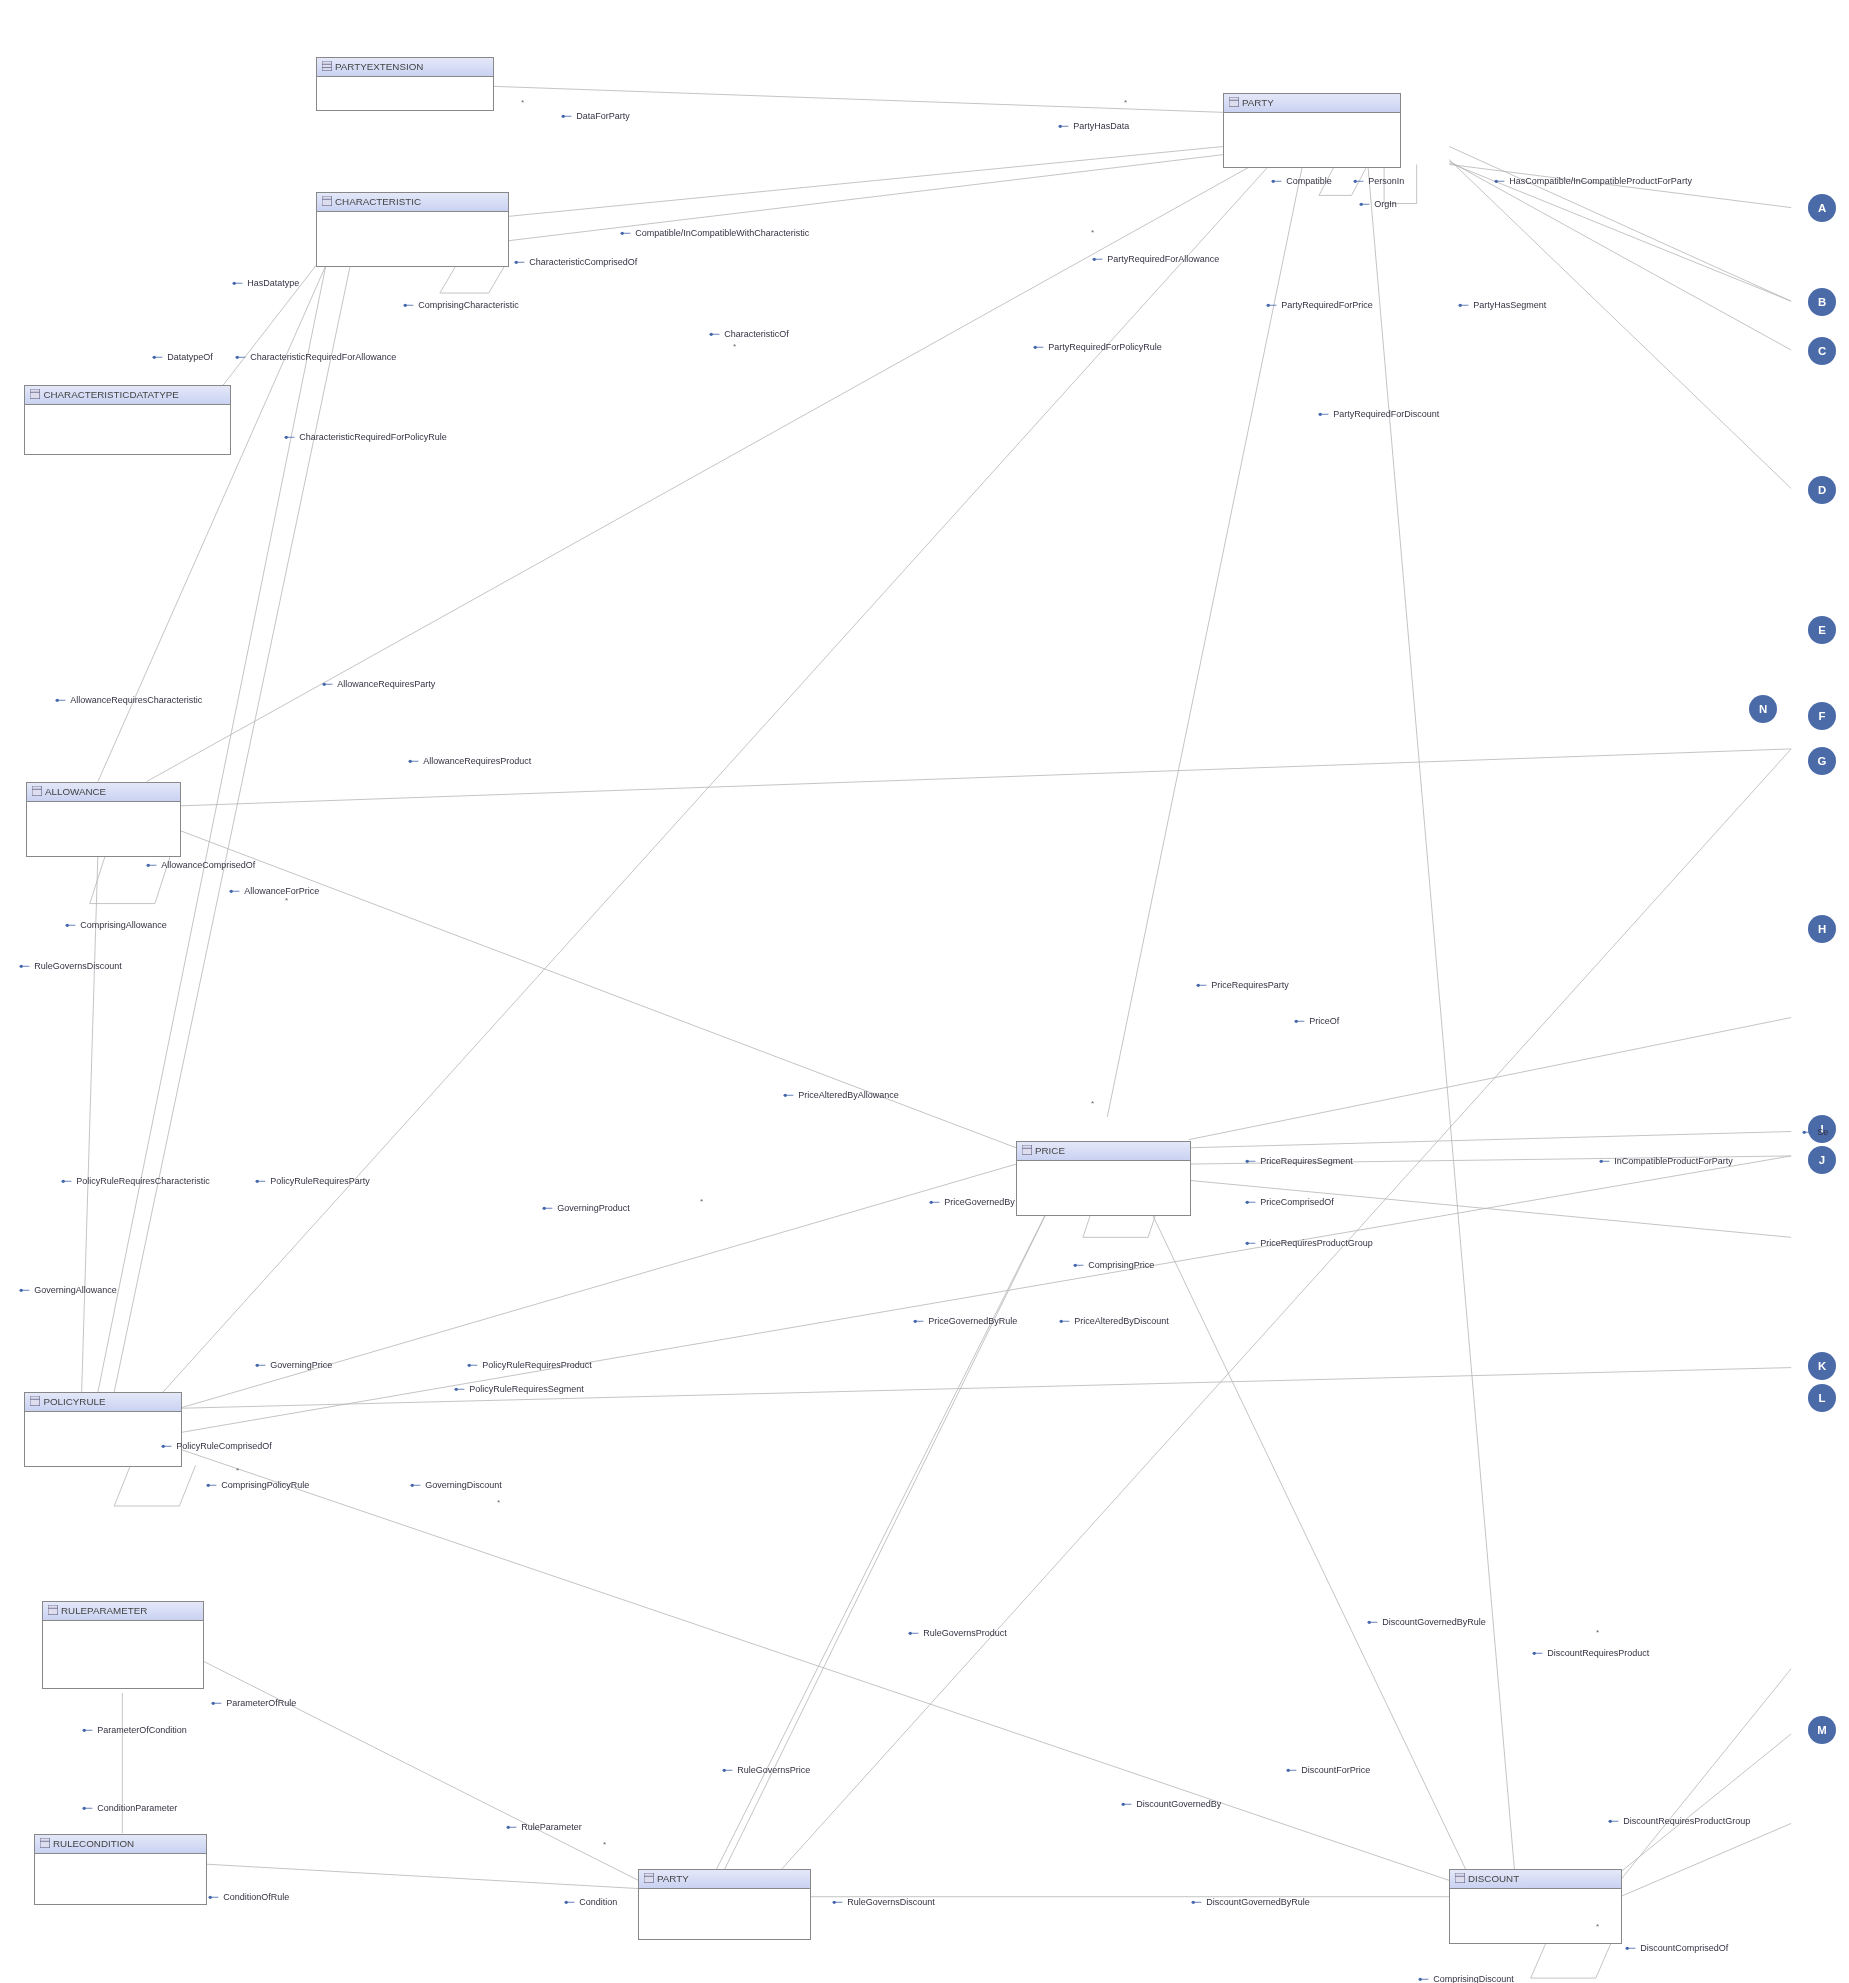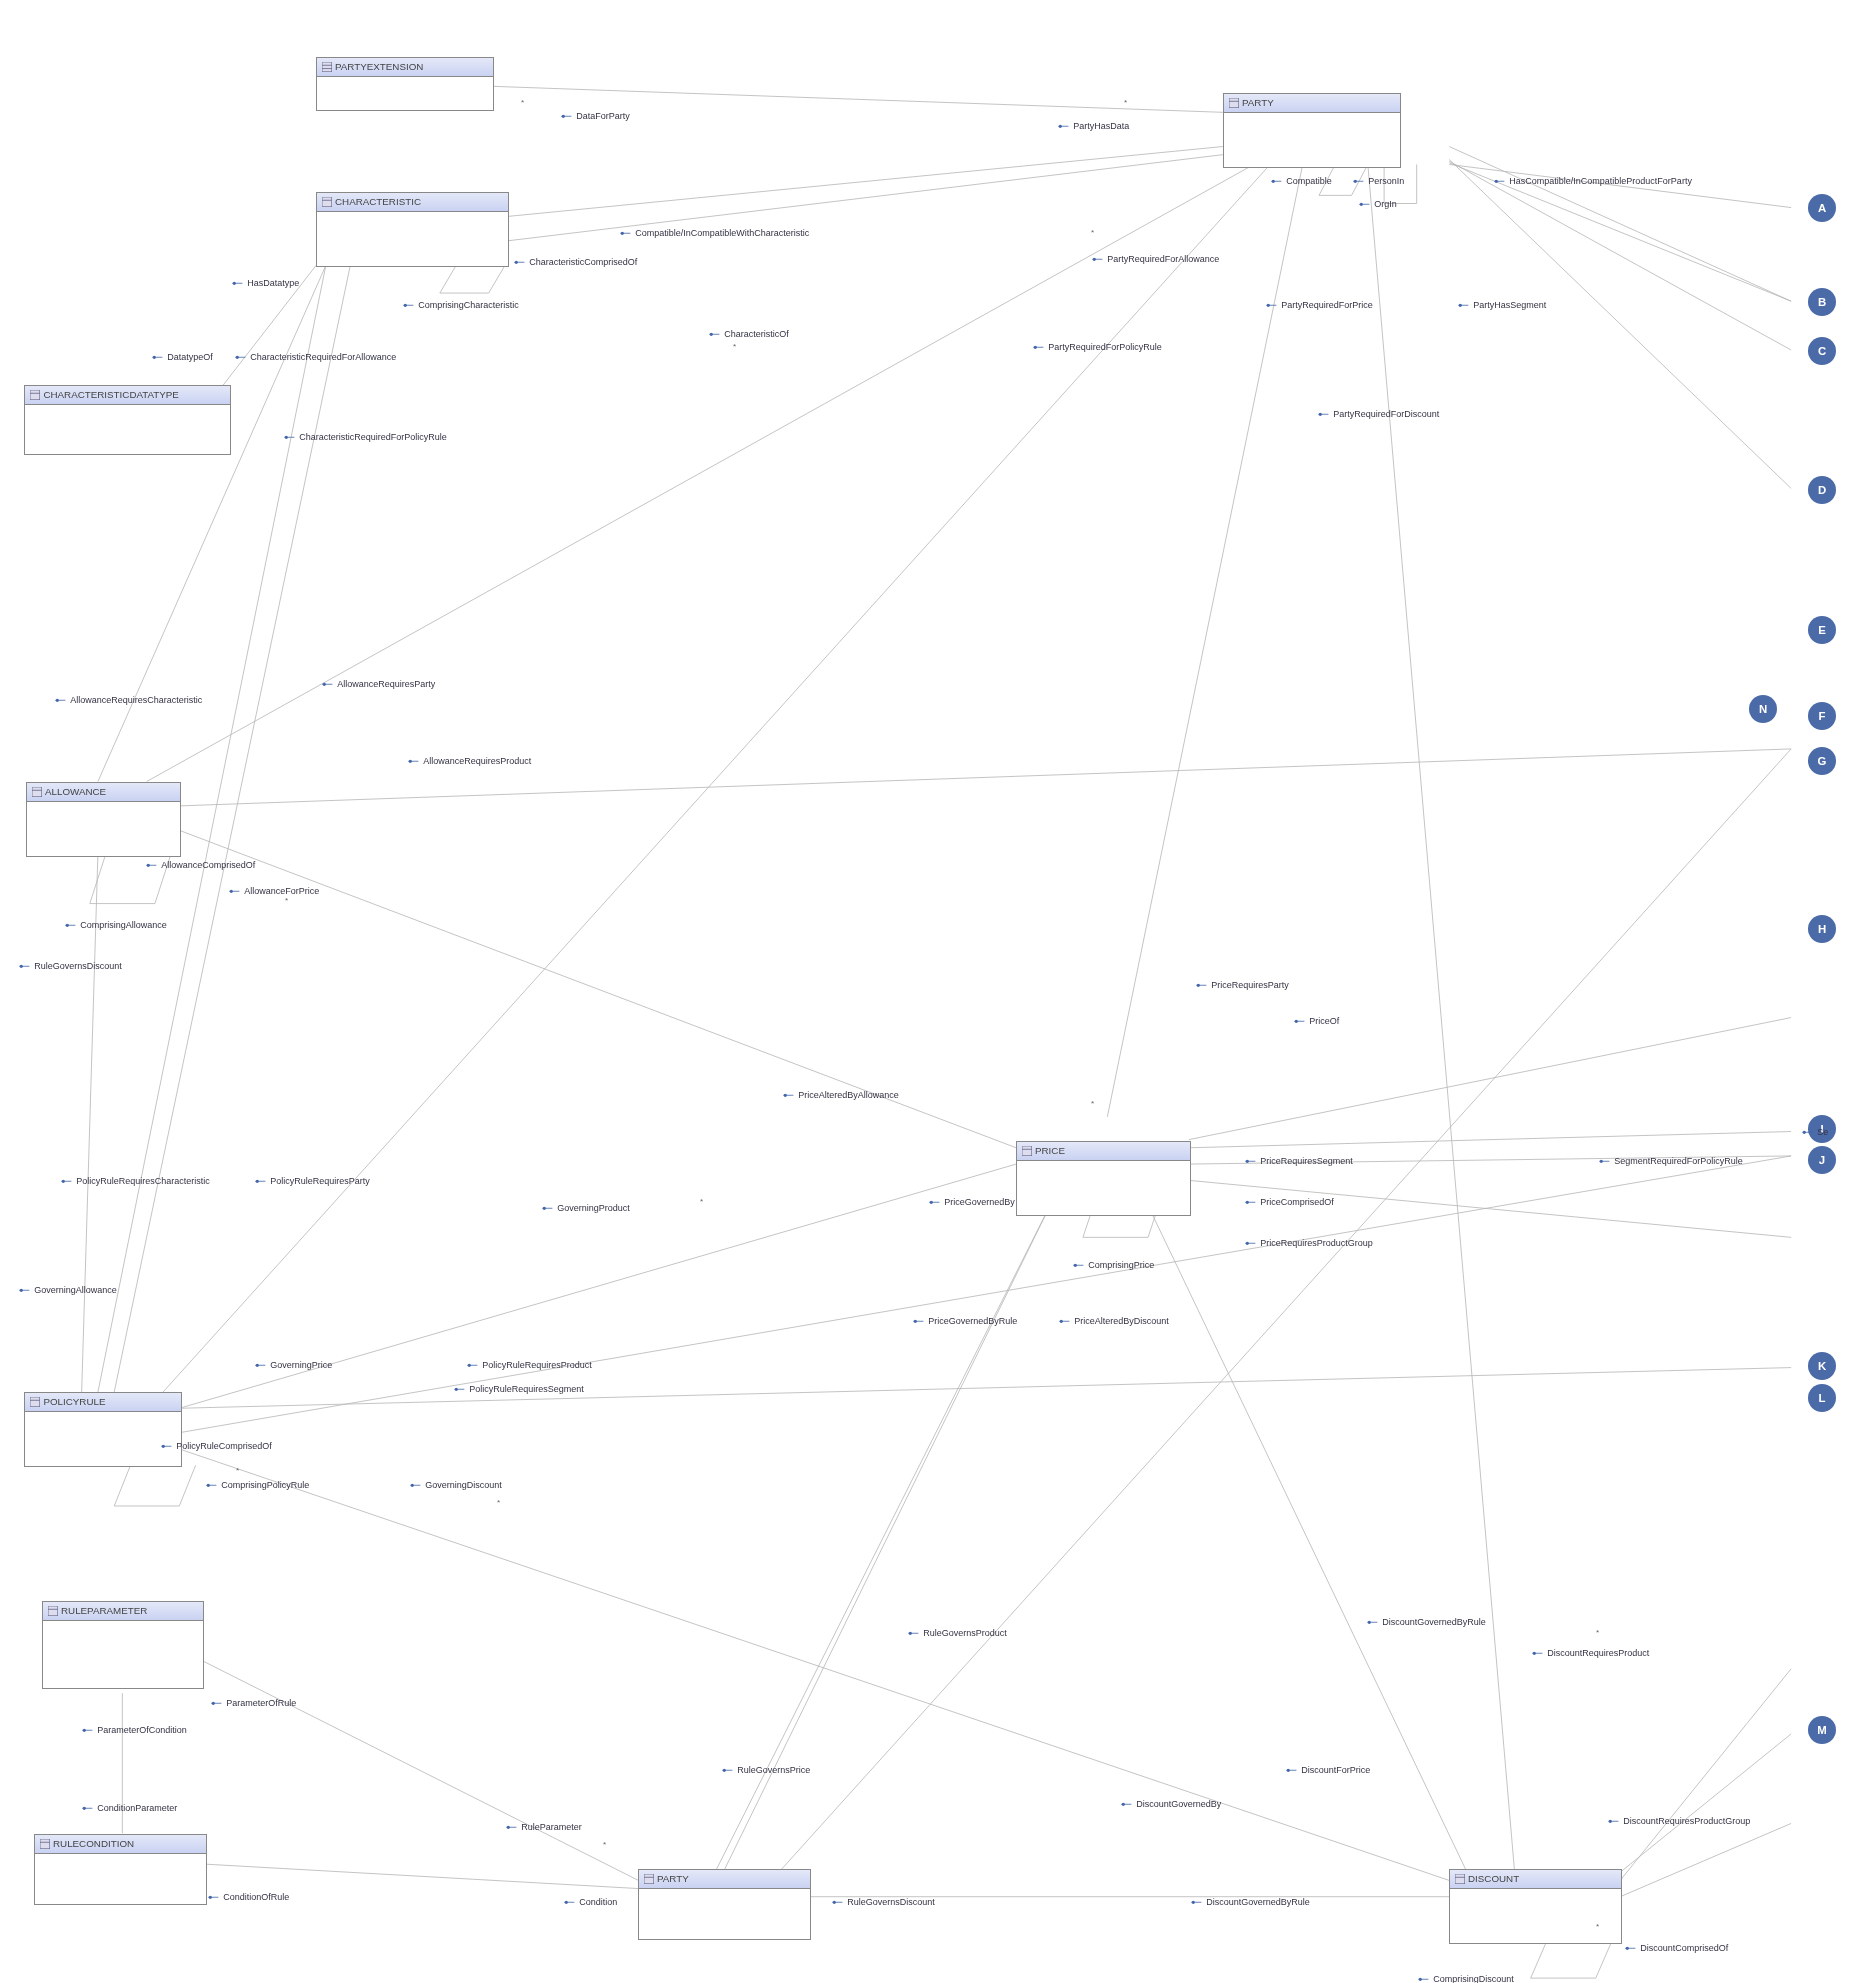--- a/index.html
+++ b/index.html
@@ -1,18 +1,18 @@
 <!DOCTYPE html>
 <html><head>
 <meta charset="utf-8">
 <style>
 html,body{margin:0;padding:0;background:#fff;font-family:Tahoma,Arial,sans-serif;font-size:8.1px;color:#333}
 .canvas{position:relative;width:1850px;height:1983px;background:#fff}
 .entity{position:absolute;border:0.8px solid #888;background:#fff}
-.entity .hdr{background:linear-gradient(#e4e8f8,#c9d2f2);border-bottom:0.8px solid #888;padding:3.3px 4.9px;font-size:9.8px;color:#444;display:flex;align-items:center;gap:3.3px}
+.entity .hdr{background:linear-gradient(#e4e8f8,#c9d2f2);border-bottom:0.8px solid #888;padding:3.3px 4.9px;font-size:9.8px;color:#444;display:flex;align-items:flex-start;gap:3.3px}
 .entity .hdr svg{flex:none}
 .entity .body{min-height:33px}
 .rel{position:absolute;font-size:9px;color:#334;white-space:nowrap;display:flex;align-items:center;gap:3.3px}
 .rel svg{flex:none}
 .letter{position:absolute;width:28px;height:28px;border-radius:50%;background:#4a6aa8;color:#fff;display:flex;align-items:center;justify-content:center;font-size:11.4px;font-weight:600}
 svg.lines{position:absolute;left:0;top:0;width:1850px;height:1983px;pointer-events:none}
 svg.lines line{stroke:#b6b6b6;stroke-width:1}
 svg.lines polyline{stroke:#b6b6b6;stroke-width:1;fill:none}
 .dot{position:absolute;font-size:8.1px;color:#666}
 </style>
@@ -452,21 +452,21 @@
         <line x1="2" y1="4" x2="14" y2="4" stroke="#46a"></line>
         <circle cx="4" cy="4" r="2" fill="#46a"></circle>
       </svg>
       <span>PriceRequiresSegment</span>
     </div>
 <div class="rel" style="left:1598px;top:1156px">
       <svg width="13" height="6.5" viewBox="0 0 16 8">
         <line x1="2" y1="4" x2="14" y2="4" stroke="#46a"></line>
         <circle cx="4" cy="4" r="2" fill="#46a"></circle>
       </svg>
-      <span>SegmentRequiredForPolicyRule</span>
+      <span>InCompatibleProductForParty</span>
     </div>
 <div class="rel" style="left:1801px;top:1127px">
       <svg width="13" height="6.5" viewBox="0 0 16 8">
         <line x1="2" y1="4" x2="14" y2="4" stroke="#46a"></line>
         <circle cx="4" cy="4" r="2" fill="#46a"></circle>
       </svg>
       <span>Se</span>
     </div>
 <div class="rel" style="left:928px;top:1197px">
       <svg width="13" height="6.5" viewBox="0 0 16 8">

